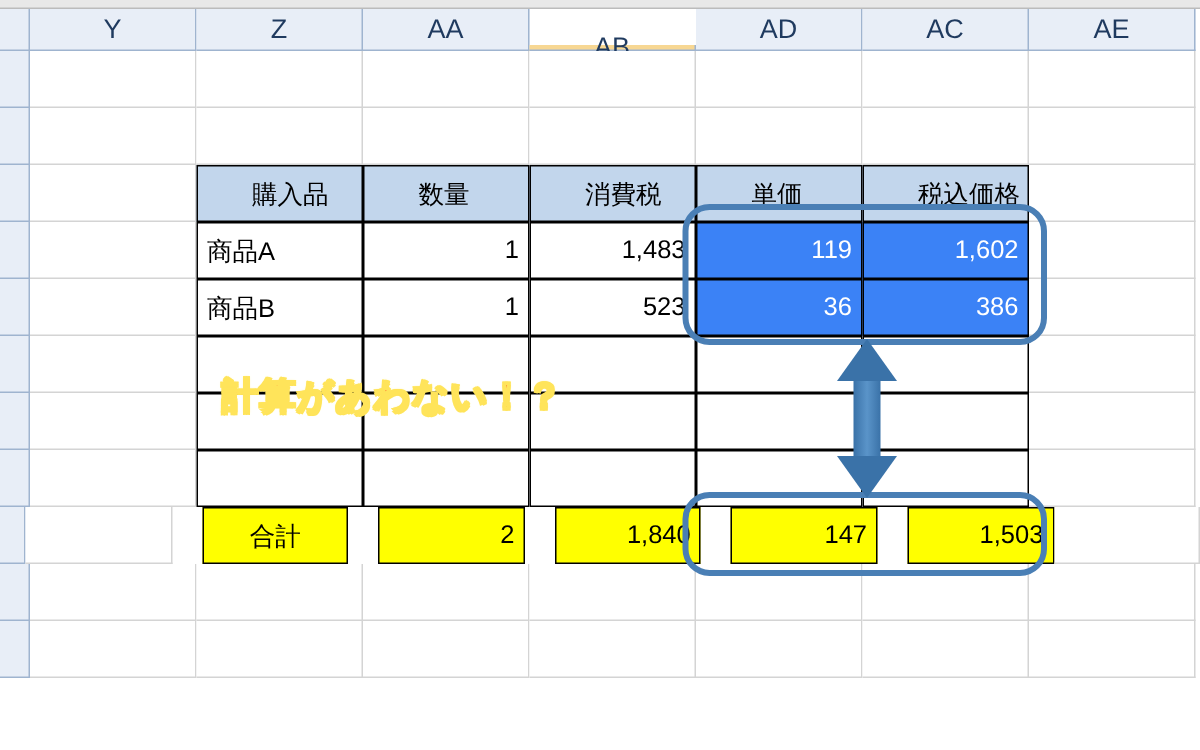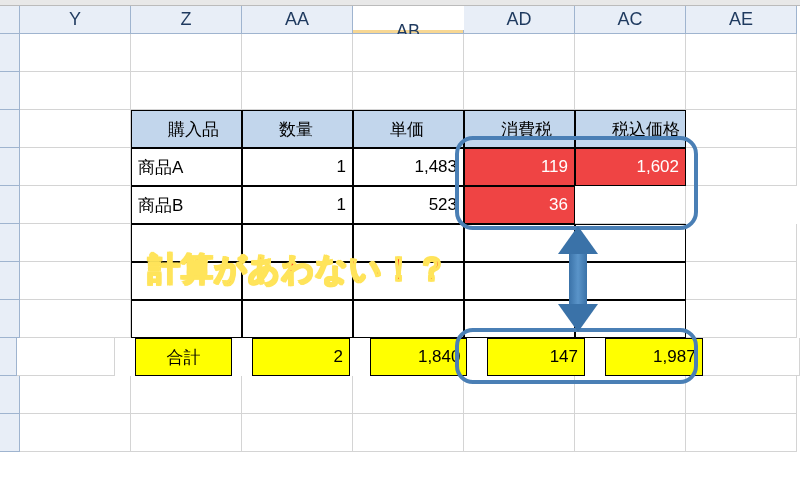--- a/index.html
+++ b/index.html
@@ -81,26 +81,26 @@
     border-bottom: 1px solid #000;
     padding-left: 36px;
   }
   
   .tb {
     border-top: 1px solid #000;
     border-left: 1px solid #000;
     border-right: 1px solid #000;
     border-bottom: 1px solid #000;
   }
-  .red { background: #ef4444; color: #fff; text-align: right; }
+  .red { background: #3b82f6; color: #fff; text-align: right; }
   .yellow { background: #ffff00; margin-left: 20px; }
   
   .annot {
     position: absolute;
-    font-size: 32px;
+    font-size: 24px;
     font-weight: 900;
     color: #ff2a1a;
     -webkit-text-stroke: 1.5px #ffe45a;
     text-shadow: 0 0 2px #ffe45a, 1px 1px 0 #ffe45a, -1px -1px 0 #ffe45a, 1px -1px 0 #ffe45a, -1px 1px 0 #ffe45a;
     letter-spacing: 1px;
   }
   
   .callout {
     position: absolute;
     border: 4px solid #4a7fb5;
@@ -169,22 +169,22 @@
     <div class="cell"></div>
     <div class="cell"></div>
     <div class="cell"></div>
   </div>
 
   <div class="gridrow">
     <div class="rowhdr"></div>
     <div class="cell"></div>
     <div class="cell th">購入品</div>
     <div class="cell th">数量</div>
+    <div class="cell th">消費税</div>
     <div class="cell th">単価</div>
-    <div class="cell th">消費税</div>
     <div class="cell th">税込価格</div>
     <div class="cell"></div>
   </div>
 
   <div class="gridrow">
     <div class="rowhdr"></div>
     <div class="cell"></div>
     <div class="cell tb">商品A</div>
     <div class="cell tb right">1</div>
     <div class="cell tb right">1,483</div>
@@ -193,20 +193,21 @@
     <div class="cell"></div>
   </div>
 
   <div class="gridrow">
     <div class="rowhdr"></div>
     <div class="cell"></div>
     <div class="cell tb">商品B</div>
     <div class="cell tb right">1</div>
     <div class="cell tb right">523</div>
     <div class="cell tb red right">36</div>
+    <div class="cell tb red right">386</div>
     <div class="cell"></div>
   </div>
 
   <div class="gridrow">
     <div class="rowhdr"></div>
     <div class="cell"></div>
     <div class="cell tb"></div>
     <div class="cell tb"></div>
     <div class="cell tb"></div>
     <div class="cell tb"></div>
@@ -234,21 +235,21 @@
     <div class="cell"></div>
   </div>
 
   <div class="gridrow">
     <div class="rowhdr"></div>
     <div class="cell"></div>
     <div class="cell tb yellow center">合計</div>
     <div class="cell tb yellow right">2</div>
     <div class="cell tb yellow right">1,840</div>
     <div class="cell tb yellow right">147</div>
-    <div class="cell tb yellow right">1,987</div>
+    <div class="cell tb yellow right">1,503</div>
     <div class="cell"></div>
   </div>
 
   <div class="gridrow">
     <div class="rowhdr"></div>
     <div class="cell"></div>
     <div class="cell"></div>
     <div class="cell"></div>
     <div class="cell"></div>
     <div class="cell"></div>

